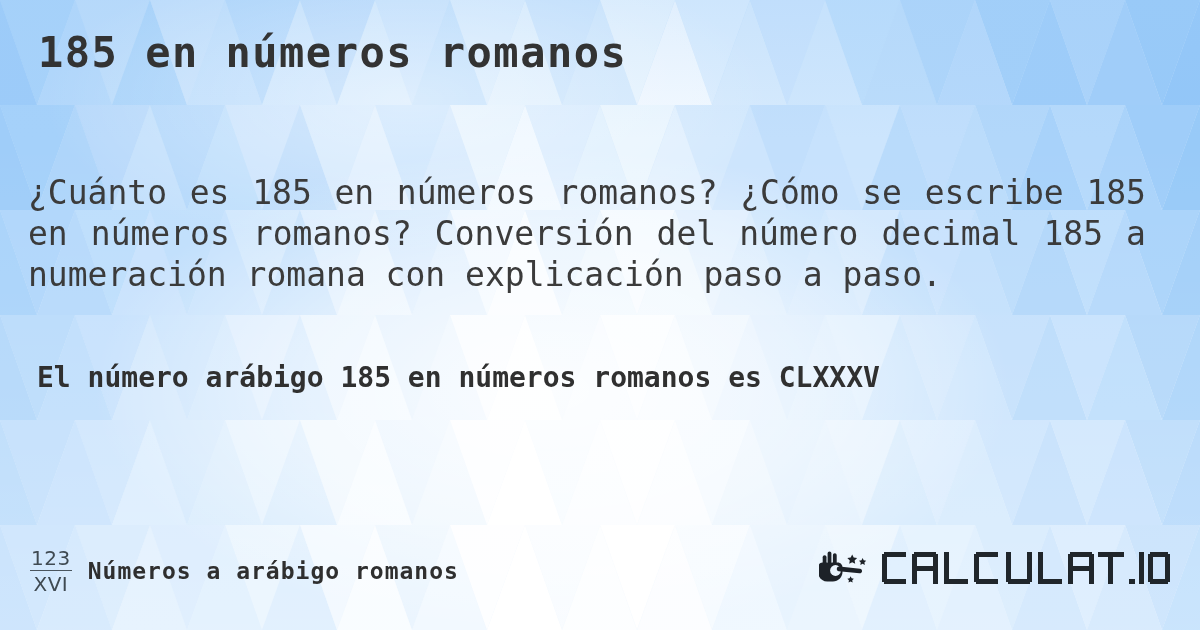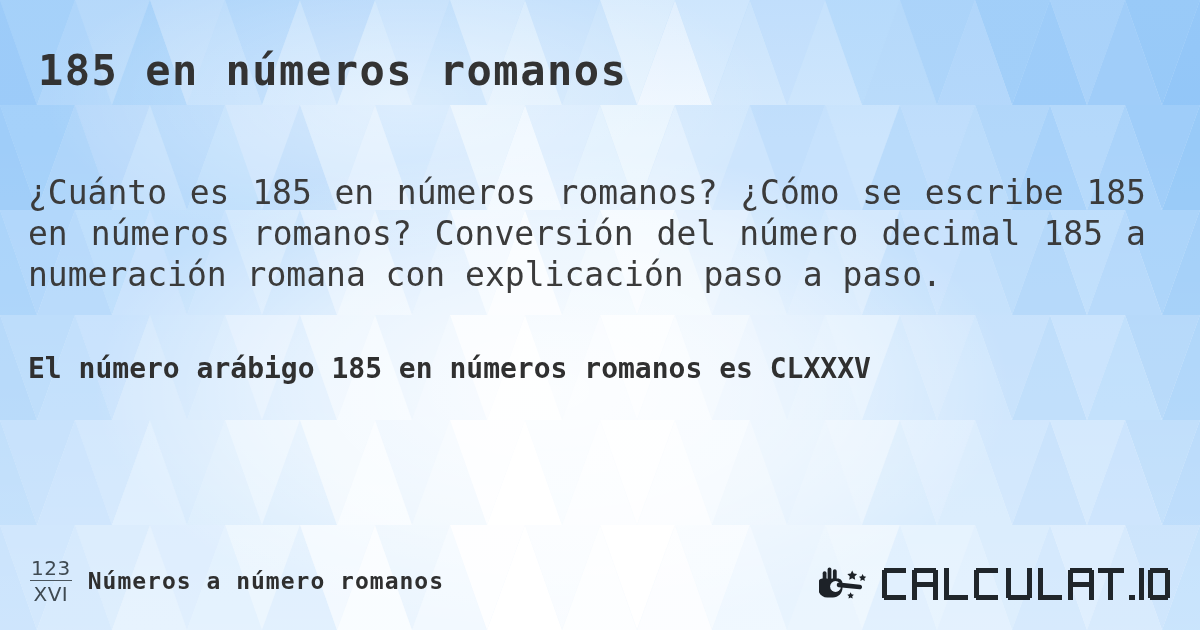--- a/index.html
+++ b/index.html
@@ -47,21 +47,21 @@
     z-index: 3;
     width: 1200px;
     height: 630px;
     box-sizing: border-box;
     padding: 0 28px;
   }
 
   #page-title {
     position: absolute;
     left: 38px;
-    top: 46px;
+    top: 28px;
     margin: 0;
     font-family: "DejaVu Sans Mono", monospace;
     font-size: 42px;
     font-weight: bold;
     letter-spacing: 1.5px;
     color: #333333;
     white-space: nowrap;
   }
 
   #description {
@@ -77,39 +77,39 @@
     color: #3b3b3b;
     text-align: justify;
     text-align-last: left;
   }
 
   #answer {
     position: absolute;
     left: 28px;
     top: 345px;
     width: 1060px;
-    margin: 0;
+    margin: 9px;
     font-family: "DejaVu Sans Mono", monospace;
     font-size: 28px;
     font-weight: bold;
     line-height: 47px;
     color: #303030;
   }
 
   
   #footer {
     position: absolute;
     left: 0;
     right: 0;
     bottom: 26px;
     height: 56px;
     padding: 0 30px;
     box-sizing: border-box;
     display: flex;
-    align-items: flex-end;
+    align-items: flex-start;
     justify-content: space-between;
   }
 
   #footer-brand {
     display: flex;
     align-items: center;
     gap: 16px;
   }
 
   #fraction-logo {
@@ -393,21 +393,21 @@
 
     <div id="footer">
 
       <div id="footer-brand">
 
         <div id="fraction-logo">
           <span id="fraction-top">123</span>
           <span id="fraction-bottom">XVI</span>
         </div>
 
-        <span id="footer-label">Números a número romanos</span>
+        <span id="footer-label">Números a arábigo romanos</span>
       </div>
 
       <div id="site-logo">
 
         <svg id="wand-icon" width="54" height="38" viewBox="0 0 54 38" xmlns="http://www.w3.org/2000/svg">
           <g fill="#1d2228">
 
             <path d="M10.5 2.5c1.1 0 1.9.9 1.9 2v8.2c0 1.1-.8 2-1.9 2s-1.9-.9-1.9-2V4.5c0-1.1.8-2 1.9-2z"></path>
             <path d="M15.8 4.2c1.1 0 1.9.9 1.9 2v7.4c0 1.1-.8 2-1.9 2s-1.9-.9-1.9-2V6.2c0-1.1.8-2 1.9-2z"></path>
             <path d="M5.6 6.3c1.1 0 1.9.9 1.9 2v6.5c0 1.1-.8 2-1.9 2s-1.9-.9-1.9-2V8.3c0-1.1.8-2 1.9-2z"></path>

